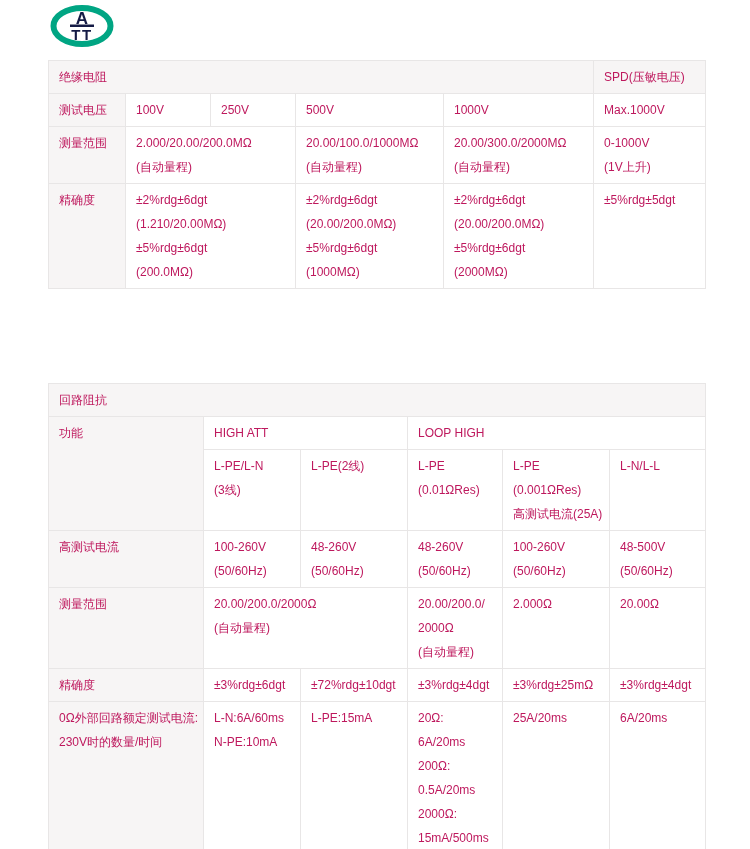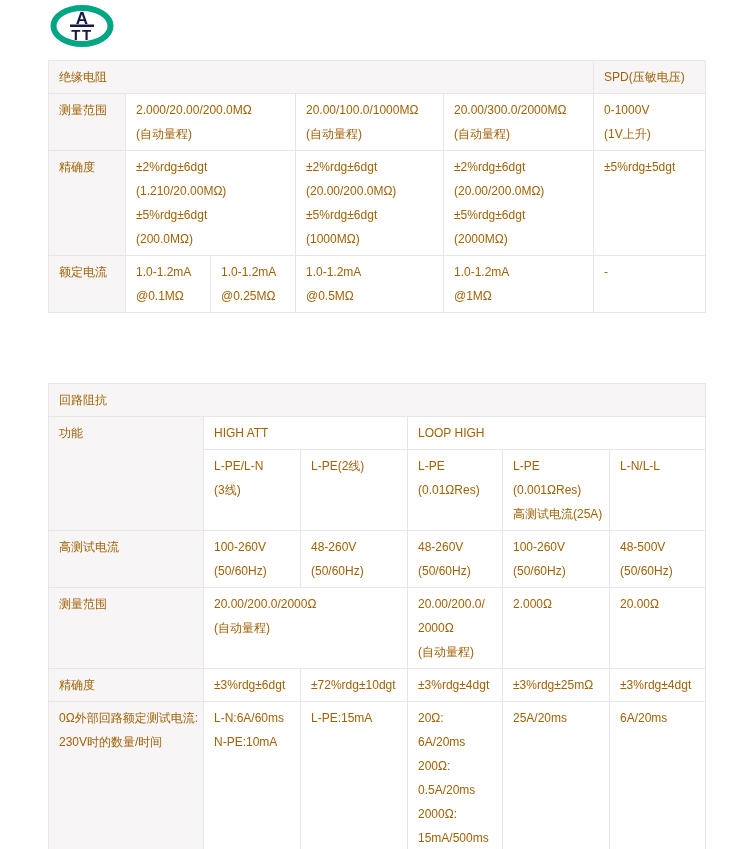--- a/index.html
+++ b/index.html
@@ -16,21 +16,21 @@
     background:#ffffff;
   }
   #t1{top:60px;width:657px;}
   #t2{top:383px;width:657px;}
   td{
     border:1px solid #e8e6e6;
     padding:4px 10px;
     font-size:12px;
     line-height:24px;
     vertical-align:top;
-    color:#a16207;
+    color:#be185d;
   }
   td>div{white-space:nowrap;}
   tr.hdr td, td.lbl{background:#f7f5f5;}
 </style>
 </head>
 <body>
 
 <div class="logo-wrap">
   <svg width="64" height="44" viewBox="0 0 64 44">
     <ellipse cx="32" cy="22" rx="28.5" ry="18" fill="#ffffff" stroke="#00a583" stroke-width="6"></ellipse>
@@ -48,20 +48,28 @@
     <col style="width:148px">
       <col style="width:150px">
       <col style="width:112px">
   </colgroup>
   <tbody>
       <tr class="hdr">
     <td colspan="5">绝缘电阻</td>
     <td>SPD(压敏电压)</td>
   </tr>
   <tr>
+    <td class="lbl">测试电压</td>
+    <td>100V</td>
+    <td>250V</td>
+    <td>500V</td>
+    <td>1000V</td>
+    <td>Max.1000V</td>
+  </tr>
+  <tr>
     <td class="lbl">测量范围</td>
     <td colspan="2">
           <div>2.000/20.00/200.0MΩ</div>
           <div>(自动量程)</div>
         </td>
     <td>
           <div>20.00/100.0/1000MΩ</div>
           <div>(自动量程)</div>
         </td>
     <td>
@@ -87,40 +95,20 @@
           <div>±5%rdg±6dgt</div>
           <div>(1000MΩ)</div>
         </td>
     <td>
           <div>±2%rdg±6dgt</div>
           <div>(20.00/200.0MΩ)</div>
           <div>±5%rdg±6dgt</div>
           <div>(2000MΩ)</div>
         </td>
     <td>±5%rdg±5dgt</td>
-  </tr>
-  <tr>
-    <td class="lbl">额定电流</td>
-    <td>
-          <div>1.0-1.2mA</div>
-          <div>@0.1MΩ</div>
-        </td>
-    <td>
-          <div>1.0-1.2mA</div>
-          <div>@0.25MΩ</div>
-        </td>
-    <td>
-          <div>1.0-1.2mA</div>
-          <div>@0.5MΩ</div>
-        </td>
-    <td>
-          <div>1.0-1.2mA</div>
-          <div>@1MΩ</div>
-        </td>
-    <td>-</td>
   </tr>
 </tbody>
   </table>
 
 <table id="t2">
   <colgroup>
     <col style="width:155px">
       <col style="width:97px">
       <col style="width:107px">
     <col style="width:95px">

